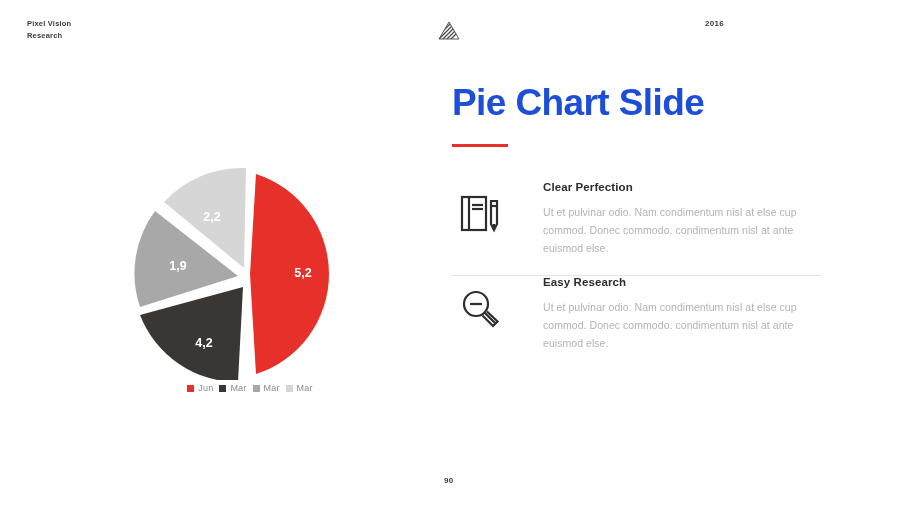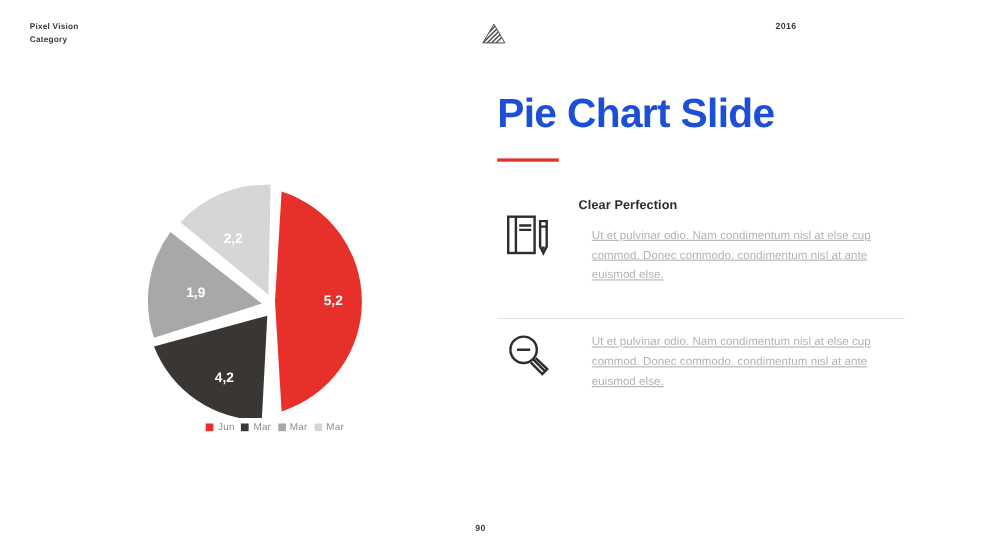--- a/index.html
+++ b/index.html
@@ -48,21 +48,21 @@
     right: 28px;
     top: 19px;
     font-size: 8px;
     font-weight: bold;
     color: #3a3a3a;
     letter-spacing: 0.3px;
   }
 
   .page-num {
     position: absolute;
-    left: 432px;
+    left: 444px;
     top: 476px;
     font-size: 8px;
     font-weight: bold;
     color: #3a3a3a;
     letter-spacing: 0.3px;
   }
 
   
   .chart-area {
     position: absolute;
@@ -139,21 +139,21 @@
     background: #e8302a;
     margin-top: 21px;
   }
 
   .feature-list {
     margin-top: 34px;
   }
   .feature {
     display: flex;
     align-items: flex-start;
-    gap: 18px;
+    gap: 35px;
     padding-bottom: 18px;
   }
   .divider {
     height: 1px;
     background: #e4e4e4;
     width: 370px;
   }
   .feature-icon {
     flex: 0 0 56px;
     width: 56px;
@@ -171,33 +171,32 @@
     font-size: 11.5px;
     font-weight: bold;
     color: #2e2d2c;
     margin: 0 0 10px 0;
     letter-spacing: 0.1px;
   }
   .feature-text {
     font-size: 10.5px;
     line-height: 18px;
     color: #b3b3b3;
-    margin: 12px;
+    margin: 0;
     letter-spacing: 0.05px;
-    text-decoration: underline;
   }
 </style>
 </head>
 <body>
 
 <div class="slide">
 
   <div class="brand">
     <div>Pixel Vision</div>
-    <div>Category</div>
+    <div>Research</div>
   </div>
 
   <div class="logo-mark">
     <svg width="24" height="20" viewBox="0 0 24 20" aria-hidden="true">
       <defs>
         <clipPath id="triclip">
           <polygon points="12,1 22,18 2,18"></polygon>
         </clipPath>
       </defs>
       <g clip-path="url(#triclip)">
@@ -293,20 +292,21 @@
           <svg width="44" height="44" viewBox="0 0 44 44" aria-hidden="true">
             <g fill="none" stroke="#2e2d2c" stroke-width="2.2">
               <circle cx="18" cy="18" r="12"></circle>
               <line x1="12" y1="18" x2="24" y2="18"></line>
               <path d="M 26.5 26.5 L 38 38"></path>
               <path d="M 24.5 29.5 L 35 40 L 39.5 35.5 L 29 25.5"></path>
             </g>
           </svg>
         </div>
         <div class="feature-body">
+          <h3 class="feature-title">Easy Research</h3>
           <p class="feature-text">Ut et pulvinar odio. Nam condimentum nisl at else cup commod. Donec commodo. condimentum nisl at ante euismod else.</p>
         </div>
       </div>
 
     </div>
   </div>
 
   <div class="page-num">90</div>
 
 </div>

